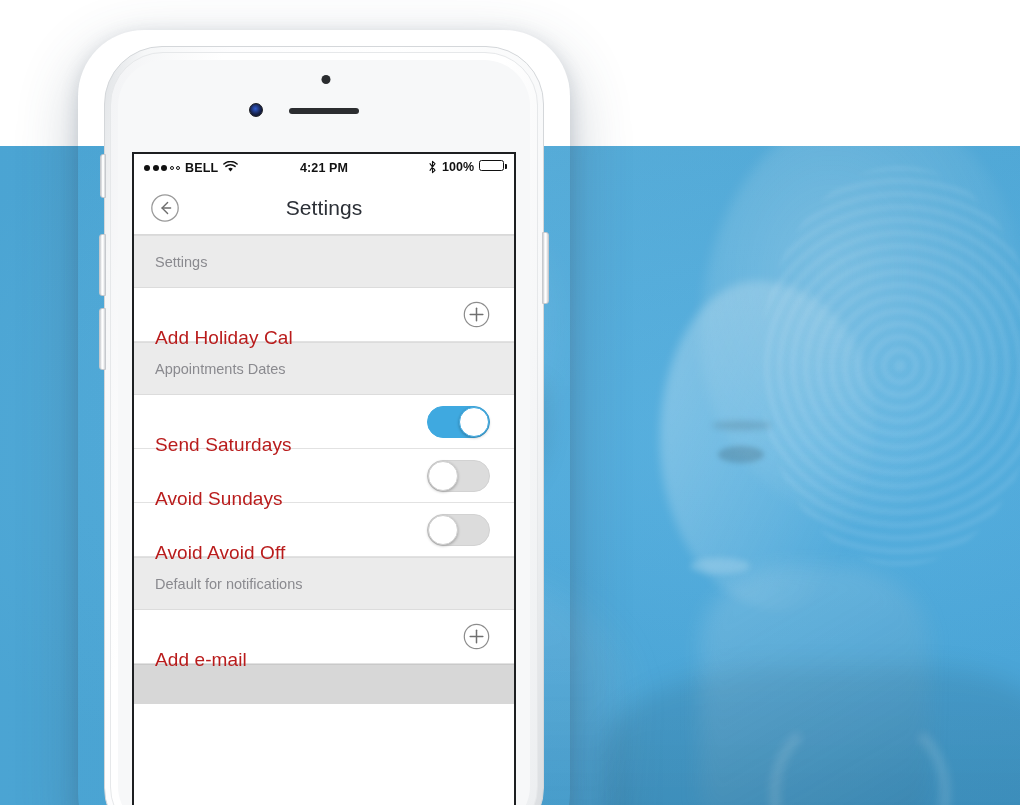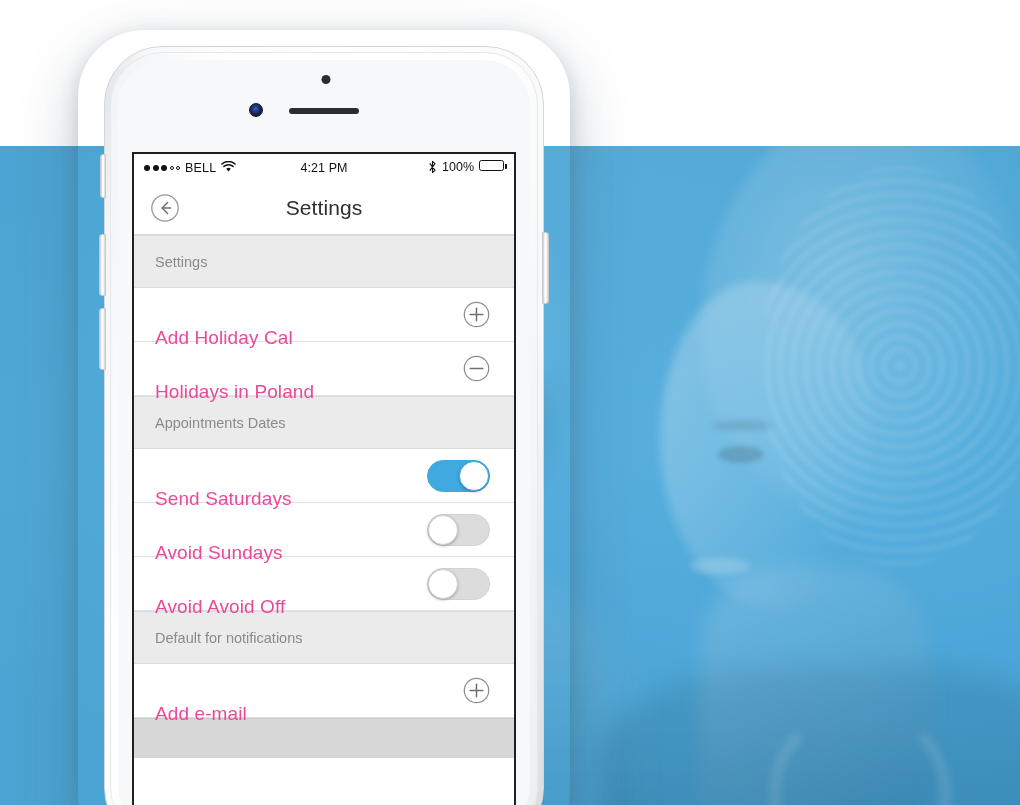--- a/index.html
+++ b/index.html
@@ -169,21 +169,21 @@
     border-top: 2px solid #1d1f21;
     border-left: 2px solid #1d1f21;
     border-right: 2px solid #1d1f21;
   }
 
   
   .statusbar {
     height: 28px; width: 100%;
     display: flex; align-items: center;
     padding: 0 10px;
-    font-size: 12.5px; color: #111; font-weight: normal;
+    font-size: 12.5px; color: #111; font-weight: bold;
     background: #ffffff;
   }
   .sb-left { display: flex; align-items: center; gap: 5px; flex: 1; }
   .dots { display: flex; align-items: center; gap: 2.5px; }
   .dot { width: 6px; height: 6px; border-radius: 50%; background: #111; }
   .dot.hollow { background: transparent; border: 1px solid #111; width: 4px; height: 4px; }
   .sb-carrier { letter-spacing: .2px; font-size: 12.5px; }
   .sb-center { flex: 0 0 auto; font-size: 12.5px; letter-spacing: .1px; text-align: center; }
   .sb-right { display: flex; align-items: flex-start; justify-content: flex-end; gap: 5px; flex: 1; font-size: 12.5px; }
   .battery {
@@ -223,21 +223,21 @@
     border-bottom: 1px solid #dcdcdc;
     font-size: 14.5px; color: #8a8a8f;
   }
   .row {
     height: 54px; display: flex; align-items: center; justify-content: space-between;
     padding: 0 24px 0 21px;
     background: #ffffff;
     border-bottom: 1px solid #e2e2e2;
   }
   .row:last-child { border-bottom: none; }
-  .row-label { font-size: 19px; color: #ec4899; letter-spacing: .1px; margin-top: 47px; }
+  .row-label { font-size: 19px; color: #b91c1c; letter-spacing: .1px; margin-top: 47px; }
 
   
   .circ-icon { width: 27px; height: 27px; position: relative; }
   .circ-icon svg { display: block; }
 
   
   .toggle {
     width: 63px; height: 32px; border-radius: 16px; position: relative;
     flex: 0 0 auto;
   }
@@ -344,29 +344,20 @@
         <div class="row">
           <span class="row-label">Add Holiday Cal</span>
           <span class="circ-icon">
             <svg width="27" height="27" viewBox="0 0 27 27">
               <circle cx="13.5" cy="13.5" r="12.2" fill="none" stroke="#8c8c8c" stroke-width="1.2"></circle>
               <line x1="13.5" y1="7.2" x2="13.5" y2="19.8" stroke="#6f6f6f" stroke-width="1.5" stroke-linecap="round"></line>
               <line x1="7.2" y1="13.5" x2="19.8" y2="13.5" stroke="#6f6f6f" stroke-width="1.5" stroke-linecap="round"></line>
             </svg>
           </span>
         </div>
-        <div class="row">
-          <span class="row-label">Holidays in Poland</span>
-          <span class="circ-icon">
-            <svg width="27" height="27" viewBox="0 0 27 27">
-              <circle cx="13.5" cy="13.5" r="12.2" fill="none" stroke="#8c8c8c" stroke-width="1.2"></circle>
-              <line x1="7.2" y1="13.5" x2="19.8" y2="13.5" stroke="#6f6f6f" stroke-width="1.5" stroke-linecap="round"></line>
-            </svg>
-          </span>
-        </div>
 
         <div class="section-head">Appointments Dates</div>
         <div class="row">
           <span class="row-label">Send Saturdays</span>
           <span class="toggle on">
             <span class="knob"></span>
           </span>
         </div>
         <div class="row">
           <span class="row-label">Avoid Sundays</span>

